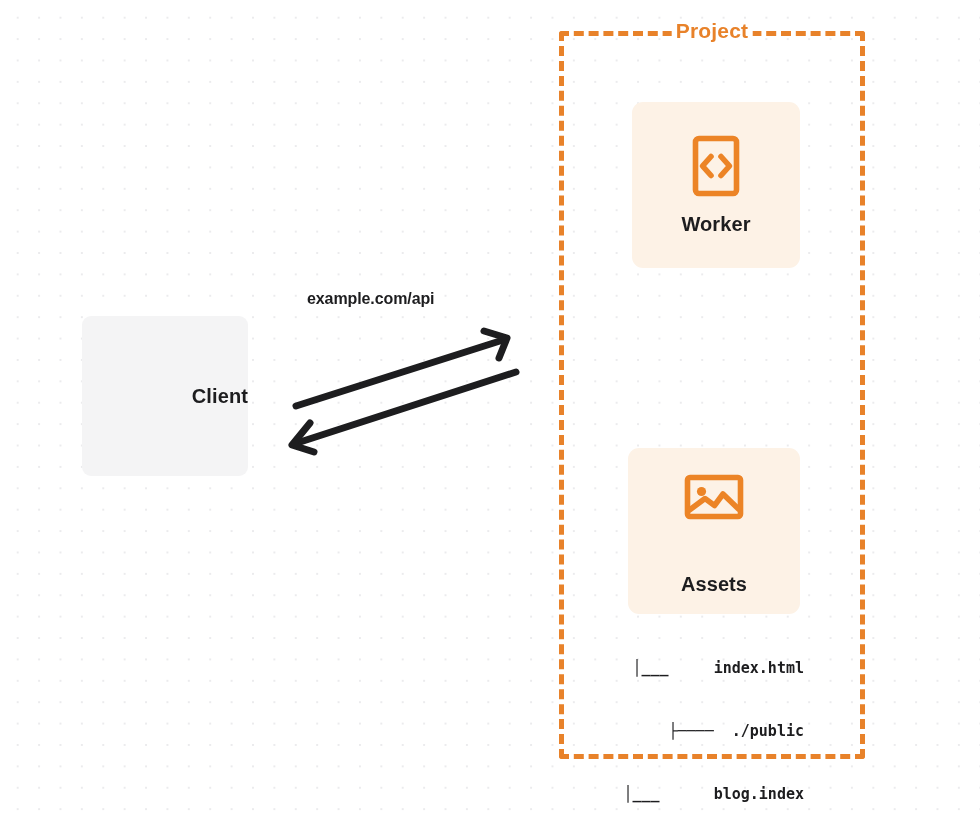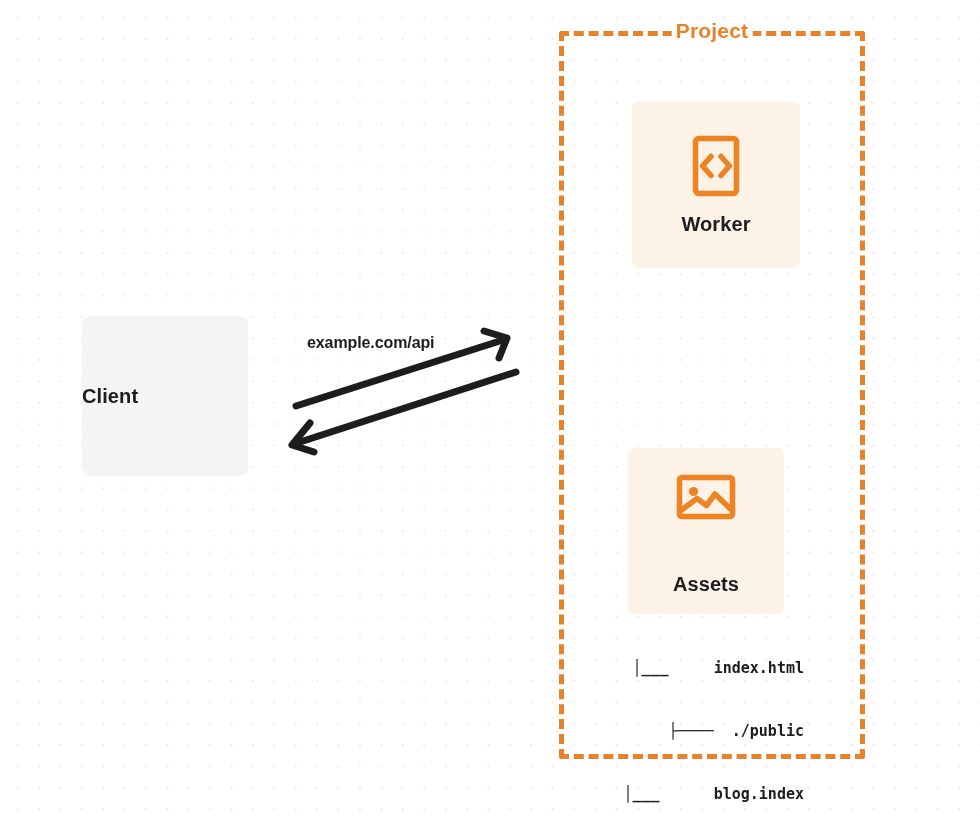--- a/index.html
+++ b/index.html
@@ -28,21 +28,21 @@
   #client-node {
     position: absolute;
     left: 82px;
     top: 316px;
     width: 166px;
     height: 160px;
     background-color: #f4f4f5;
     border-radius: 9px;
     display: flex;
     align-items: center;
-    justify-content: flex-start;
+    justify-content: flex-end;
   }
   #client-node .node-label {
     font-size: 20px;
     font-weight: bold;
     color: #1d1d1f;
     letter-spacing: 0.1px;
   }
 
   
   #arrows-svg {
@@ -57,21 +57,20 @@
   
   #request-label {
     position: absolute;
     left: 307px;
     top: 290px;
     font-size: 16px;
     font-weight: bold;
     color: #1d1d1f;
     letter-spacing: -0.1px;
     white-space: nowrap;
-    margin-top: 44px;
   }
 
   
   #project-container {
     position: absolute;
     left: 559px;
     top: 31px;
     width: 306px;
     height: 728px;
     border: 5px dashed #e8822a;
@@ -89,36 +88,36 @@
     font-weight: bold;
     color: #e8822a;
     letter-spacing: 0.2px;
     white-space: nowrap;
   }
 
   
   .service-card {
     position: absolute;
     background-color: #fdf2e6;
-    border-radius: 6px;
+    border-radius: 11px;
     display: flex;
     flex-direction: column;
     align-items: center;
     justify-content: center;
   }
   #worker-card {
     left: 632px;
     top: 102px;
     width: 168px;
     height: 166px;
   }
   #assets-card {
     left: 628px;
     top: 448px;
-    width: 156px;
+    width: 172px;
     height: 166px;
     gap: 29px;
   }
   .service-icon {
     width: 62px;
     height: 62px;
     display: block;
     margin-bottom: 16px;
   }
   .service-label {

